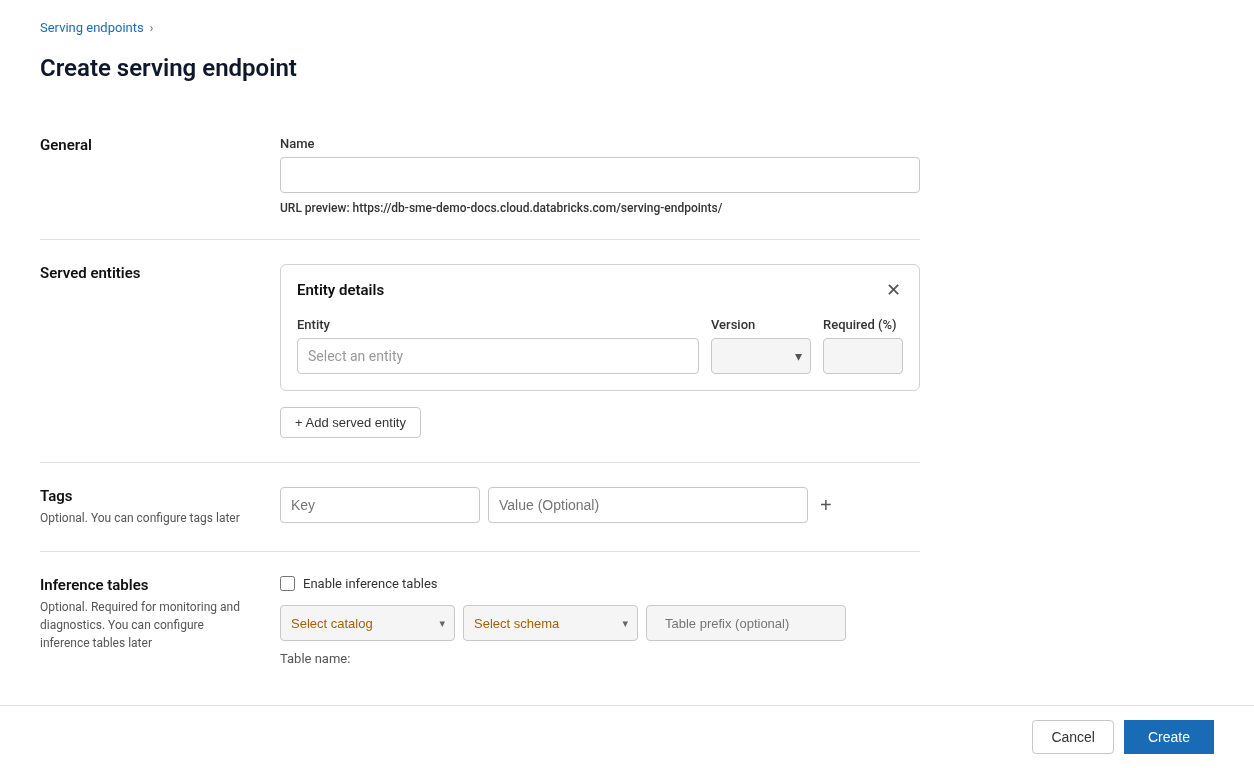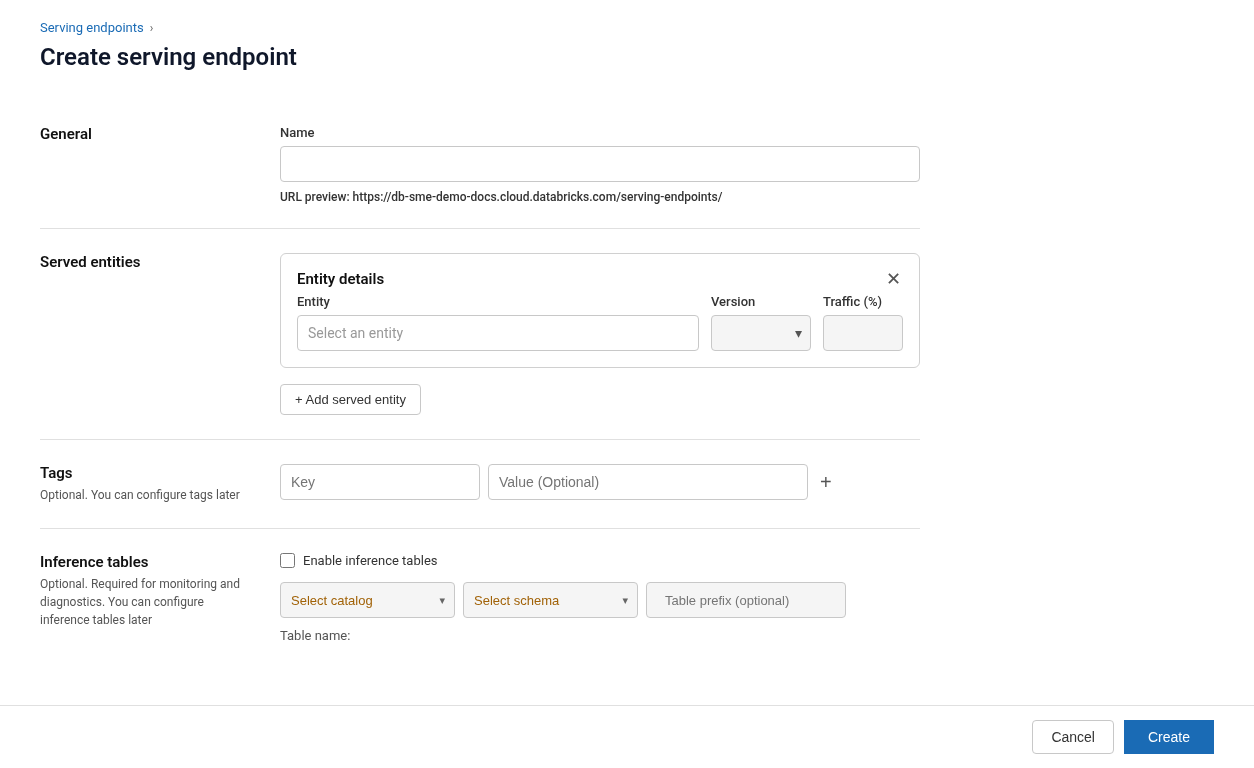--- a/index.html
+++ b/index.html
@@ -14,21 +14,21 @@
     .page-container {
       padding: 20px 40px 40px 40px;
       max-width: 960px;
     }
     .breadcrumb {
       display: flex;
       align-items: center;
       gap: 6px;
       color: #1a6bb5;
       font-size: 13px;
-      margin-bottom: 8px;
+      margin-bottom: 19px;
     }
     .breadcrumb-link {
       color: #1a6bb5;
       cursor: pointer;
       text-decoration: none;
     }
     .breadcrumb-sep {
       color: #666;
       font-size: 12px;
     }
@@ -92,21 +92,21 @@
     .entity-card {
       border: 1px solid #d0d0d0;
       border-radius: 6px;
       padding: 16px;
       margin-bottom: 16px;
     }
     .entity-card-header {
       display: flex;
       justify-content: space-between;
       align-items: center;
-      margin-bottom: 6px;
+      margin-bottom: 18px;
     }
     .entity-card-title {
       font-size: 15px;
       font-weight: 600;
       color: #111;
     }
     .close-btn {
       background: none;
       border: none;
       cursor: pointer;
@@ -362,21 +362,21 @@
             </div>
           </div>
           <div class="entity-field-version">
             <div class="field-label">Version</div>
             <div class="version-select">
               <span></span>
               <span>▾</span>
             </div>
           </div>
           <div class="entity-field-traffic">
-            <div class="field-label">Traffic (%)</div>
+            <div class="field-label">Required (%)</div>
             <input class="traffic-input" type="text" style="">
           </div>
         </div>
       </div>
 
       <button class="add-entity-btn">
         <span>+ Add served entity</span>
       </button>
     </div>
   </div>

